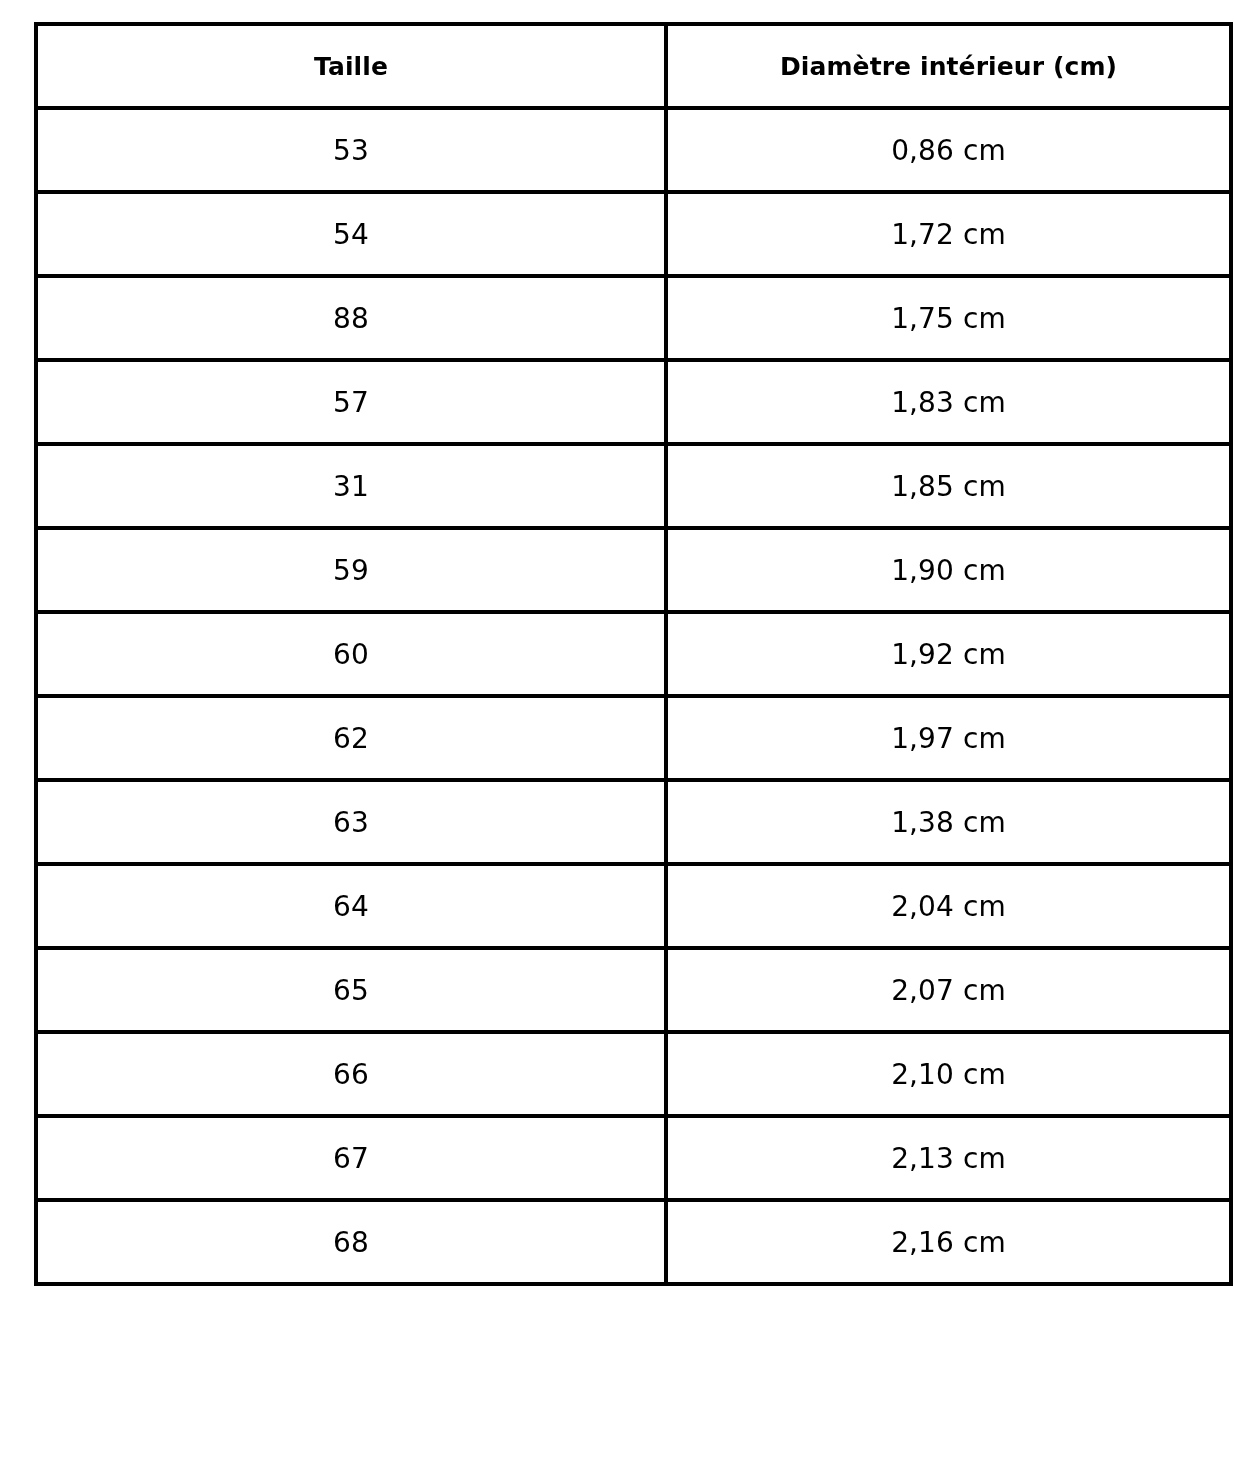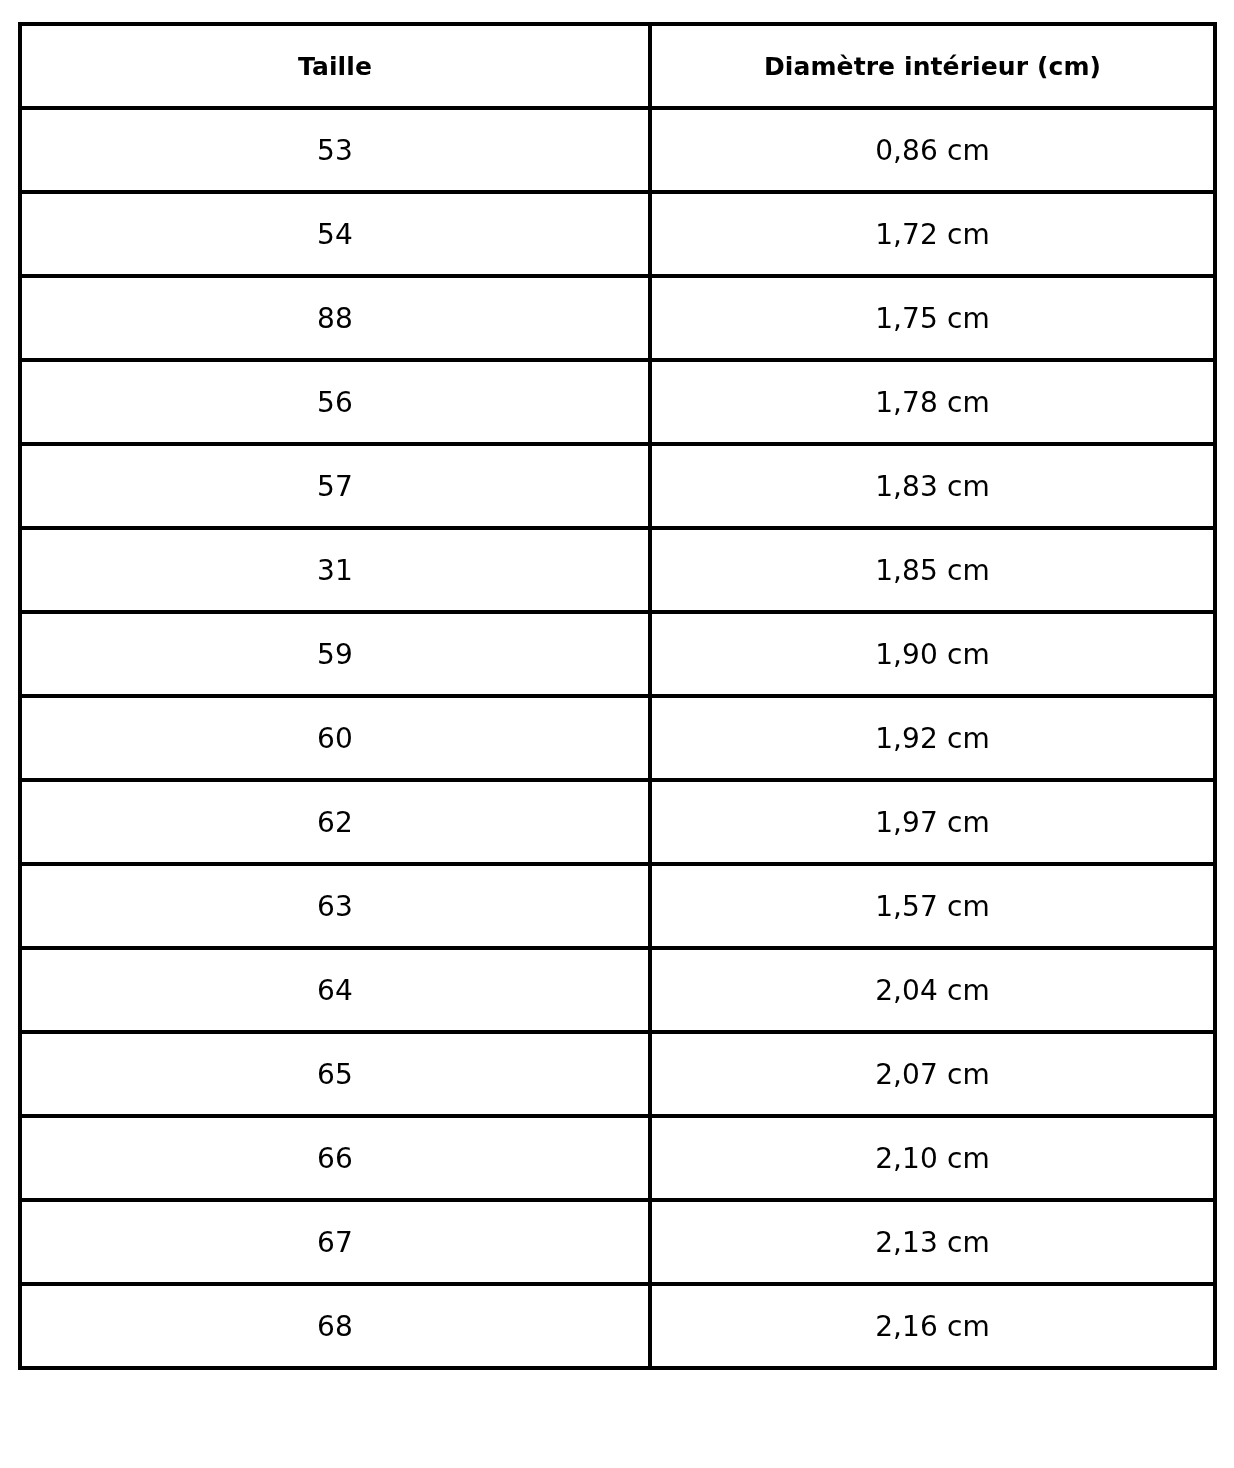--- a/index.html
+++ b/index.html
@@ -22,20 +22,21 @@
     height: 1468px;
     box-sizing: border-box;
     padding: 22px 21px 15px 18px;
   }
 
   table.size-table {
     width: 1195px;
     border-collapse: collapse;
     table-layout: fixed;
     background: #ffffff;
+    margin-left: 16px;
   }
 
   table.size-table,
   table.size-table th,
   table.size-table td {
     border: 4px solid #000000;
   }
 
   table.size-table th,
   table.size-table td {
@@ -84,24 +85,20 @@
         </tr>
         <tr>
           <td>54</td>
           <td>1,72 cm</td>
         </tr>
         <tr>
           <td>88</td>
           <td>1,75 cm</td>
         </tr>
         <tr>
-          <td>56</td>
-          <td>1,78 cm</td>
-        </tr>
-        <tr>
           <td>57</td>
           <td>1,83 cm</td>
         </tr>
         <tr>
           <td>31</td>
           <td>1,85 cm</td>
         </tr>
         <tr>
           <td>59</td>
           <td>1,90 cm</td>
@@ -109,21 +106,21 @@
         <tr>
           <td>60</td>
           <td>1,92 cm</td>
         </tr>
         <tr>
           <td>62</td>
           <td>1,97 cm</td>
         </tr>
         <tr>
           <td>63</td>
-          <td>1,57 cm</td>
+          <td>1,38 cm</td>
         </tr>
         <tr>
           <td>64</td>
           <td>2,04 cm</td>
         </tr>
         <tr>
           <td>65</td>
           <td>2,07 cm</td>
         </tr>
         <tr>

